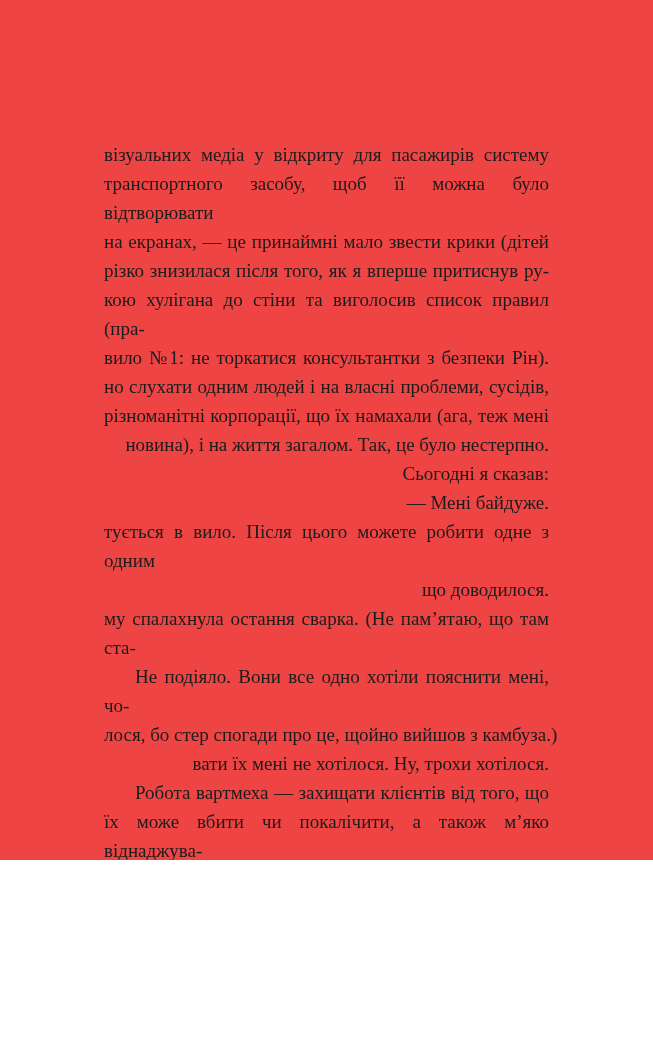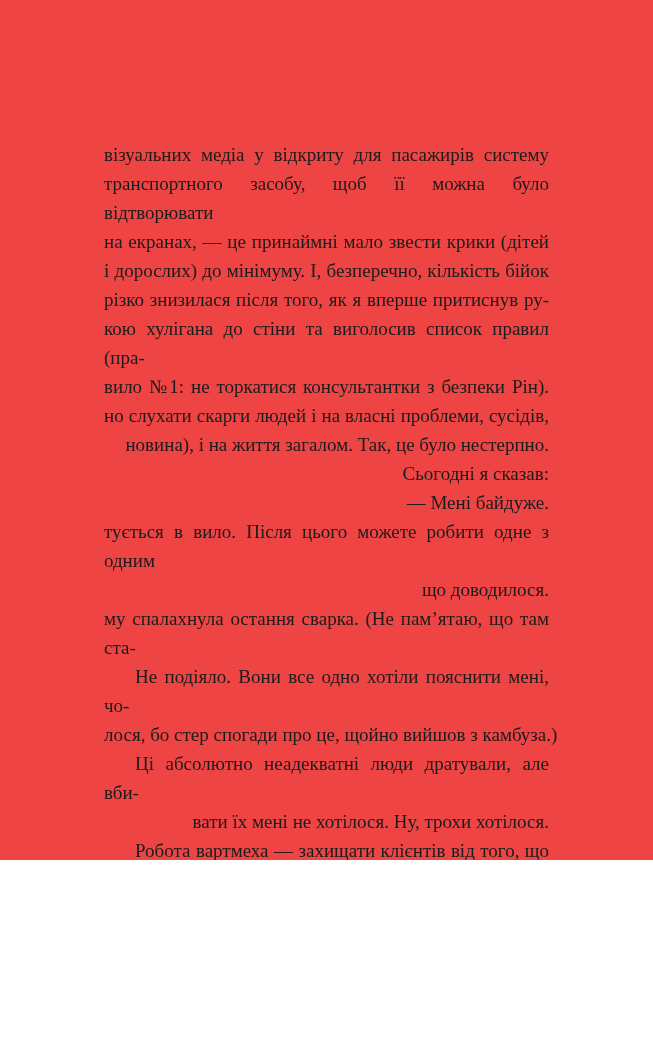--- a/index.html
+++ b/index.html
@@ -51,44 +51,43 @@
 </style>
 </head>
 <body>
 
 <div class="page">
   <div class="text-block" id="text-block">
       <div class="paragraph">
         <div class="line justified">візуальних медіа у відкриту для пасажирів систему</div>
         <div class="line justified">транспортного засобу, щоб її можна було відтворювати</div>
         <div class="line justified">на екранах, — це принаймні мало звести крики (дітей</div>
-        <div class="line justified">і дорослих) до мінімуму. І, безперечно, кількість бійок</div>
         <div class="line justified">різко знизилася після того, як я вперше притиснув ру-</div>
         <div class="line justified">кою хулігана до стіни та виголосив список правил (пра-</div>
         <div class="line justified">вило №1: не торкатися консультантки з безпеки Рін).</div>
-        <div class="line justified">но слухати скарги людей і на власні проблеми, сусідів,</div>
+        <div class="line justified">но слухати одним людей і на власні проблеми, сусідів,</div>
+        <div class="line justified">різноманітні корпорації, що їх намахали (ага, теж мені</div>
         <div class="line">новина), і на життя загалом. Так, це було нестерпно.</div>
       </div>
       <div class="paragraph">
         <div class="line indent">Сьогодні я сказав:</div>
       </div>
       <div class="paragraph">
         <div class="line indent">— Мені байдуже.</div>
       </div>
       <div class="paragraph">
         <div class="line justified">тується в вило. Після цього можете робити одне з одним</div>
         <div class="line">що доводилося.</div>
       </div>
       <div class="paragraph">
         <div class="line justified">му спалахнула остання сварка. (Не пам’ятаю, що там ста-</div>
         <div class="line justified indent">Не подіяло. Вони все одно хотіли пояснити мені, чо-</div>
         <div class="line">лося, бо стер спогади про це, щойно вийшов з камбуза.)</div>
       </div>
       <div class="paragraph">
-        <div class="line justified indent">Ці абсолютно неадекватні люди дратували, але вби-</div>
         <div class="line">вати їх мені не хотілося. Ну, трохи хотілося.</div>
       </div>
       <div class="paragraph">
         <div class="line justified indent">Робота вартмеха — захищати клієнтів від того, що</div>
         <div class="line justified">їх може вбити чи покалічити, а також м’яко віднаджува-</div>
       </div>
     </div>
   <div class="page-number">9</div>
 </div>
 

